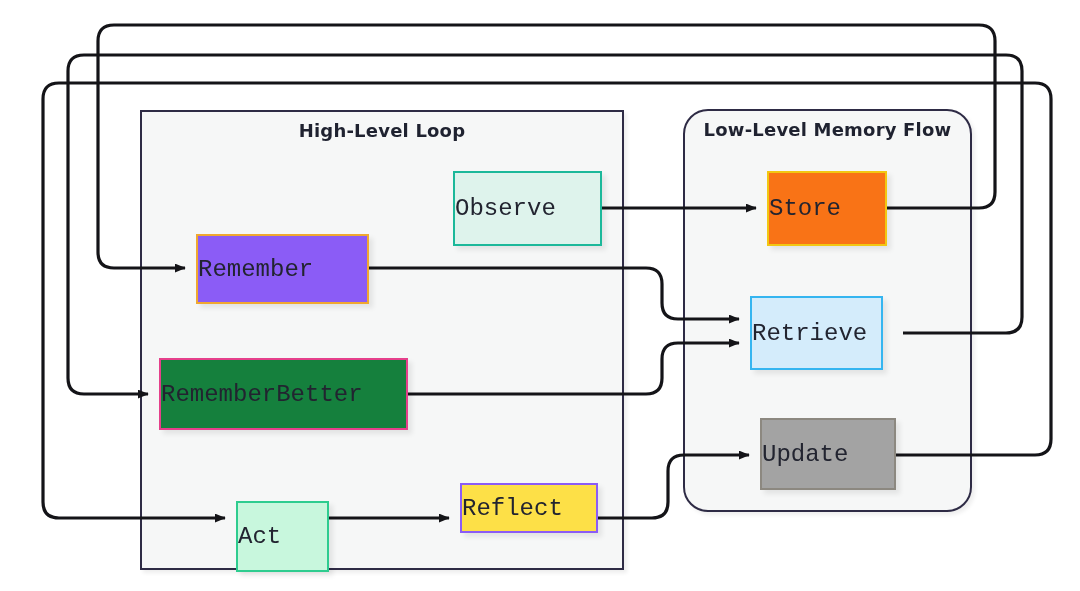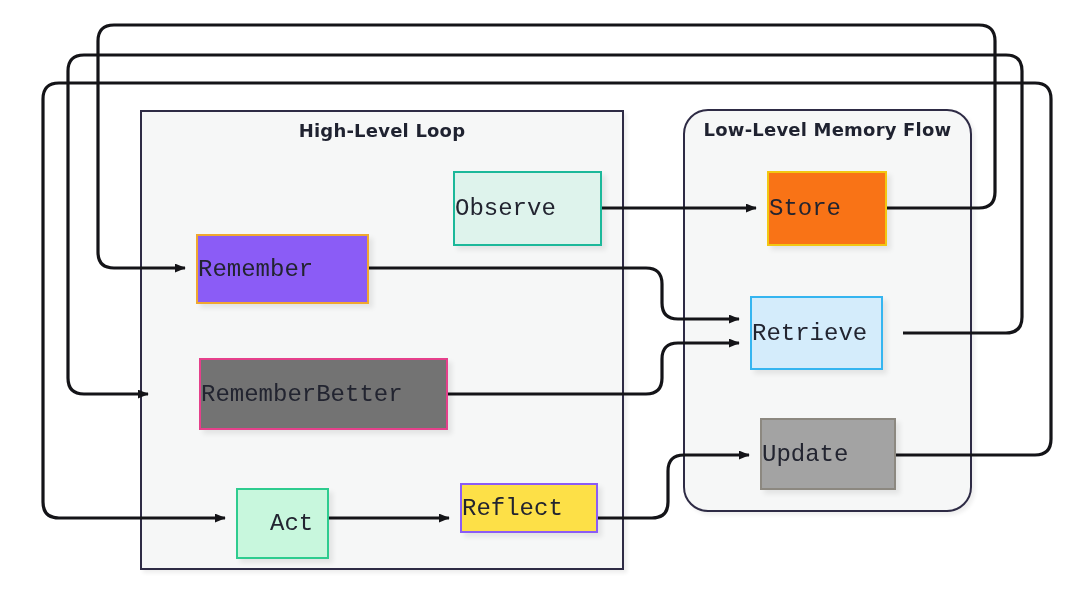--- a/index.html
+++ b/index.html
@@ -82,24 +82,24 @@
       <path marker-end="url(#ah)" d="M896,455 L1035,455 Q1051,455 1051,439 L1051,99 Q1051,83 1035,83 L59,83 Q43,83 43,99 L43,502 Q43,518 59,518 L225,518"></path>
     </g>
   </svg>
 
   <div class="node" id="node-observe" style="left: 453px; top: 171px; width: 149px; height: 75px; background: rgb(222, 243, 236); border-color: rgb(28, 184, 154);">
     <span>Observe</span>
   </div>
   <div class="node" id="node-remember" style="left: 196px; top: 234px; width: 173px; height: 70px; background: #8b5cf6; border-color: rgb(240, 168, 48);">
     <span>Remember</span>
   </div>
-  <div class="node" id="node-rememberbetter" style="left: 159px; top: 358px; width: 249px; height: 72px; background: #737373; border-color: rgb(229, 64, 139); margin-left: 40px;">
+  <div class="node" id="node-rememberbetter" style="left: 159px; top: 358px; width: 249px; height: 72px; background: #15803d; border-color: rgb(229, 64, 139);">
     <span>RememberBetter</span>
   </div>
-  <div class="node" id="node-act" style="left: 236px; top: 488px; width: 93px; height: 71px; background: rgb(200, 247, 221); border-color: rgb(46, 204, 143); padding-left: 32px;">
+  <div class="node" id="node-act" style="left: 236px; top: 501px; width: 93px; height: 71px; background: rgb(200, 247, 221); border-color: rgb(46, 204, 143);">
     <span>Act</span>
   </div>
   <div class="node" id="node-reflect" style="left: 460px; top: 483px; width: 138px; height: 50px; background: #fde047; border-color: rgb(139, 92, 246);">
     <span>Reflect</span>
   </div>
   <div class="node" id="node-store" style="left: 767px; top: 171px; width: 120px; height: 75px; background: #f97316; border-color: rgb(242, 199, 18);">
     <span>Store</span>
   </div>
   <div class="node" id="node-retrieve" style="left: 750px; top: 296px; width: 133px; height: 74px; background: rgb(212, 236, 251); border-color: rgb(53, 181, 240);">
     <span>Retrieve</span>

